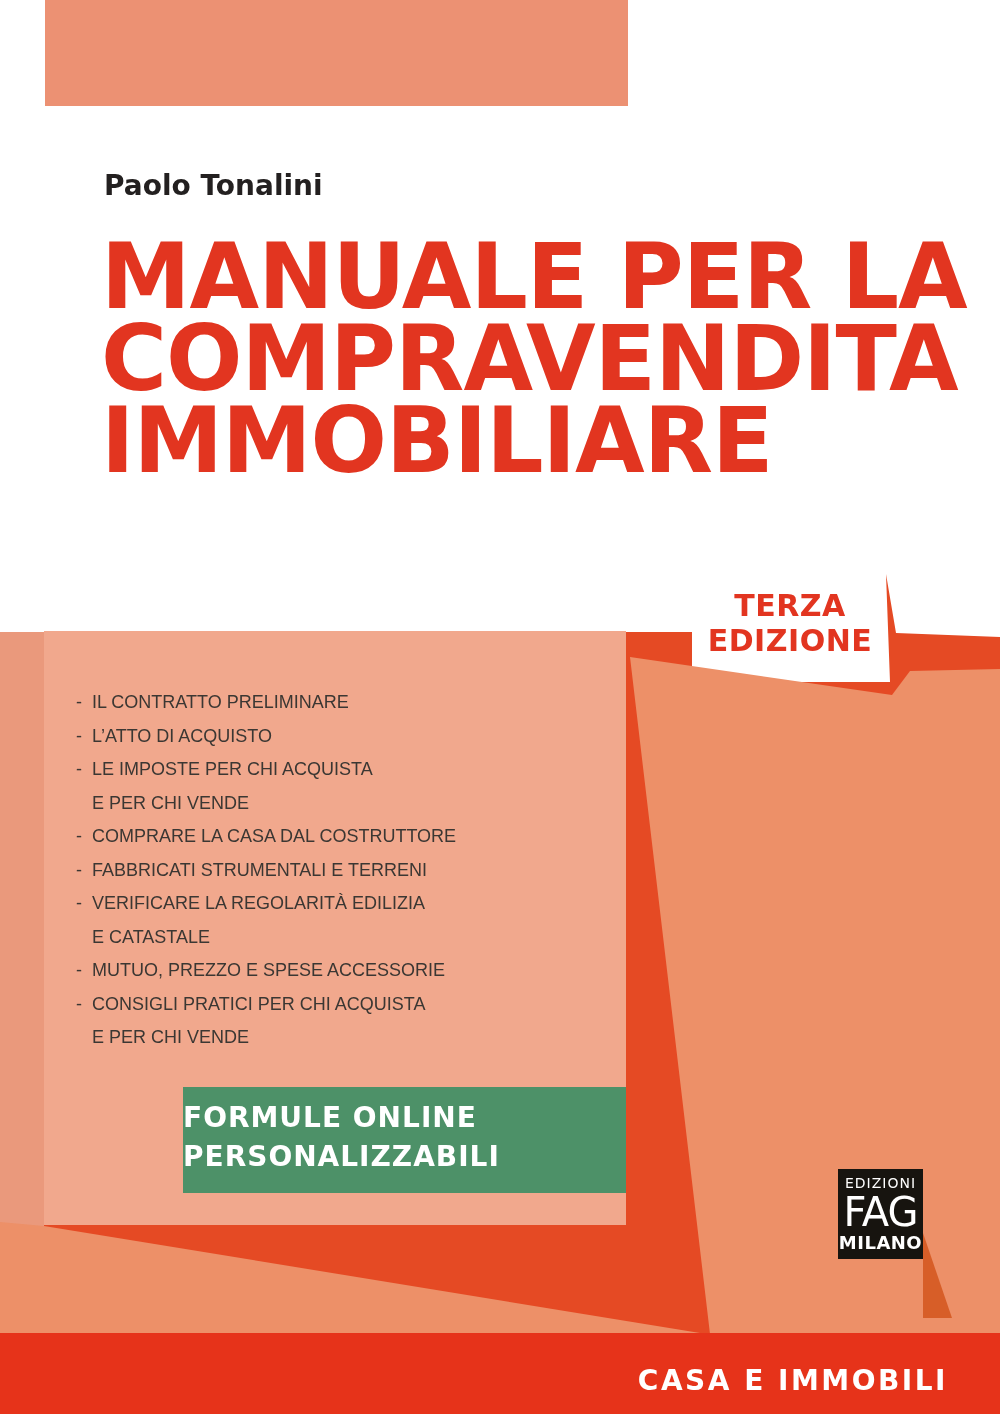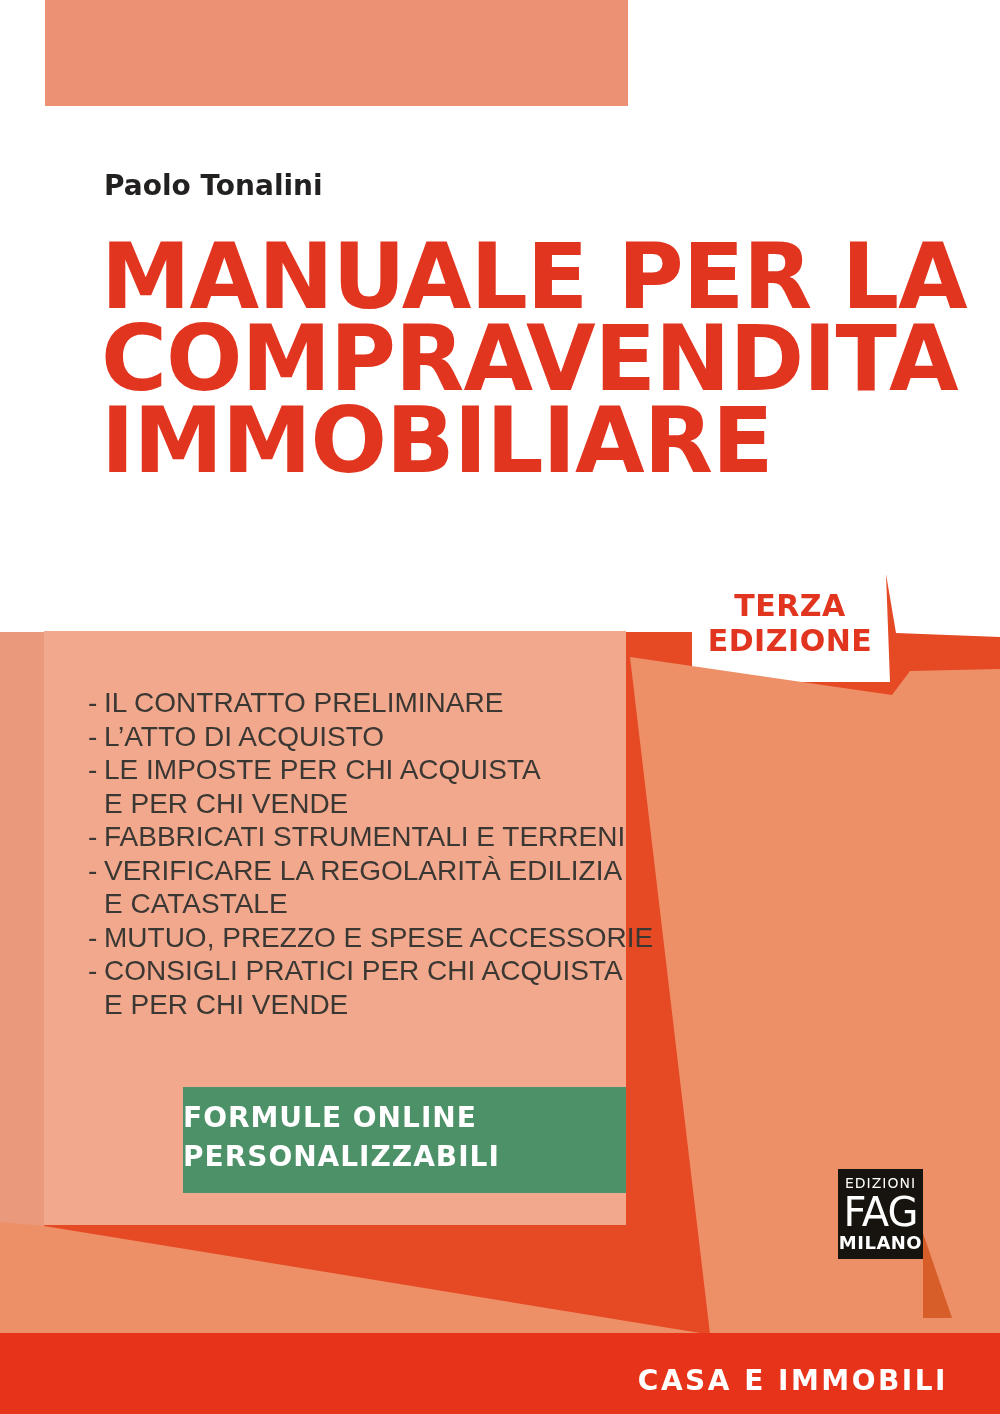--- a/index.html
+++ b/index.html
@@ -32,23 +32,23 @@
     position:absolute;left:101px;top:236px;
     font-weight:bold;font-size:90px;line-height:82px;letter-spacing:-1px;
     color:var(--c-title-red);white-space:nowrap;
   }
   .badge{
     position:absolute;left:692px;top:588px;width:196px;
     text-align:center;font-weight:bold;font-size:30px;line-height:35px;
     letter-spacing:.5px;color:var(--c-title-red);white-space:nowrap;
   }
   .topics{
-    position:absolute;left:88px;top:686px;width:540px;
+    position:absolute;left:76px;top:686px;width:540px;
     font-family:"Liberation Sans",sans-serif;
-    font-size:28px;line-height:33.5px;color:var(--c-topic);white-space:nowrap;
+    font-size:18px;line-height:33.5px;color:var(--c-topic);white-space:nowrap;
   }
   .topic-line .bullet{display:inline-block;width:16px;}
   .feature-text{
     position:absolute;left:183px;top:1098px;width:443px;text-align:left;
     font-weight:bold;font-size:28px;line-height:39px;letter-spacing:1px;
     color:#ffffff;white-space:nowrap;
   }
   .publisher{
     position:absolute;left:838px;top:1169px;width:85px;height:90px;
     background:var(--c-black);color:#ffffff;text-align:center;
@@ -90,20 +90,21 @@
   <div class="badge">
     <div>TERZA</div>
     <div>EDIZIONE</div>
   </div>
 
   <div class="topics">
     <div class="topic-line"><span class="bullet">-</span><span>IL CONTRATTO PRELIMINARE</span></div>
     <div class="topic-line"><span class="bullet">-</span><span>L’ATTO DI ACQUISTO</span></div>
     <div class="topic-line"><span class="bullet">-</span><span>LE IMPOSTE PER CHI ACQUISTA</span></div>
     <div class="topic-line"><span class="bullet"></span><span>E PER CHI VENDE</span></div>
+    <div class="topic-line"><span class="bullet">-</span><span>COMPRARE LA CASA DAL COSTRUTTORE</span></div>
     <div class="topic-line"><span class="bullet">-</span><span>FABBRICATI STRUMENTALI E TERRENI</span></div>
     <div class="topic-line"><span class="bullet">-</span><span>VERIFICARE LA REGOLARITÀ EDILIZIA</span></div>
     <div class="topic-line"><span class="bullet"></span><span>E CATASTALE</span></div>
     <div class="topic-line"><span class="bullet">-</span><span>MUTUO, PREZZO E SPESE ACCESSORIE</span></div>
     <div class="topic-line"><span class="bullet">-</span><span>CONSIGLI PRATICI PER CHI ACQUISTA</span></div>
     <div class="topic-line"><span class="bullet"></span><span>E PER CHI VENDE</span></div>
   </div>
 
   <div class="feature-text">
     <div>FORMULE ONLINE</div>

